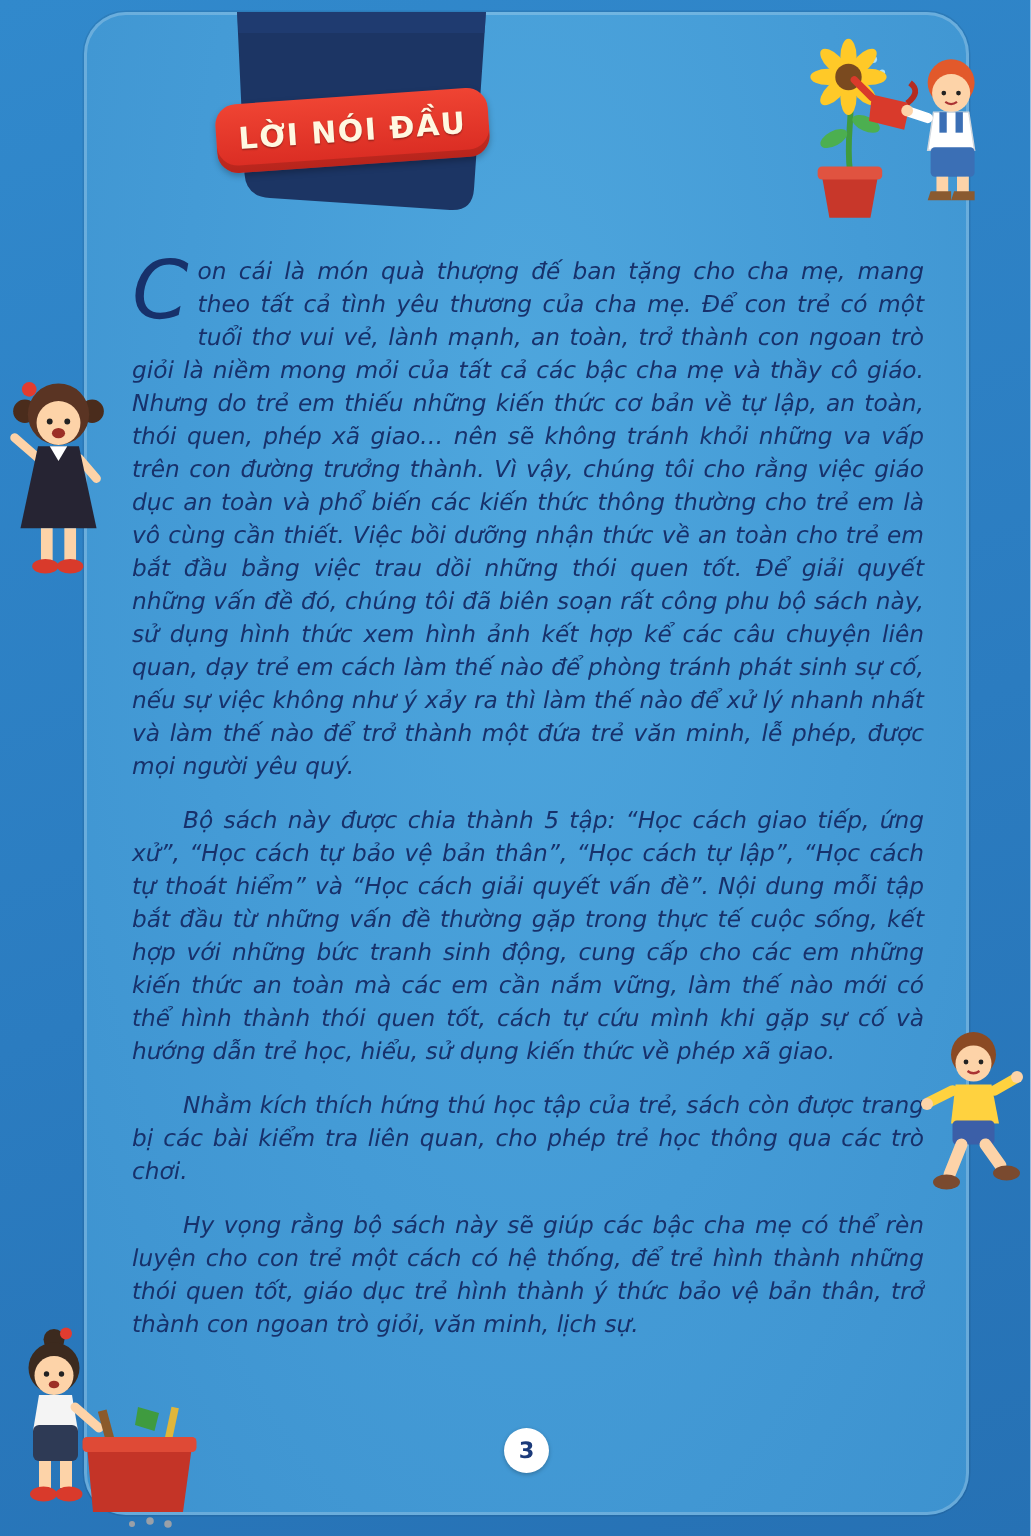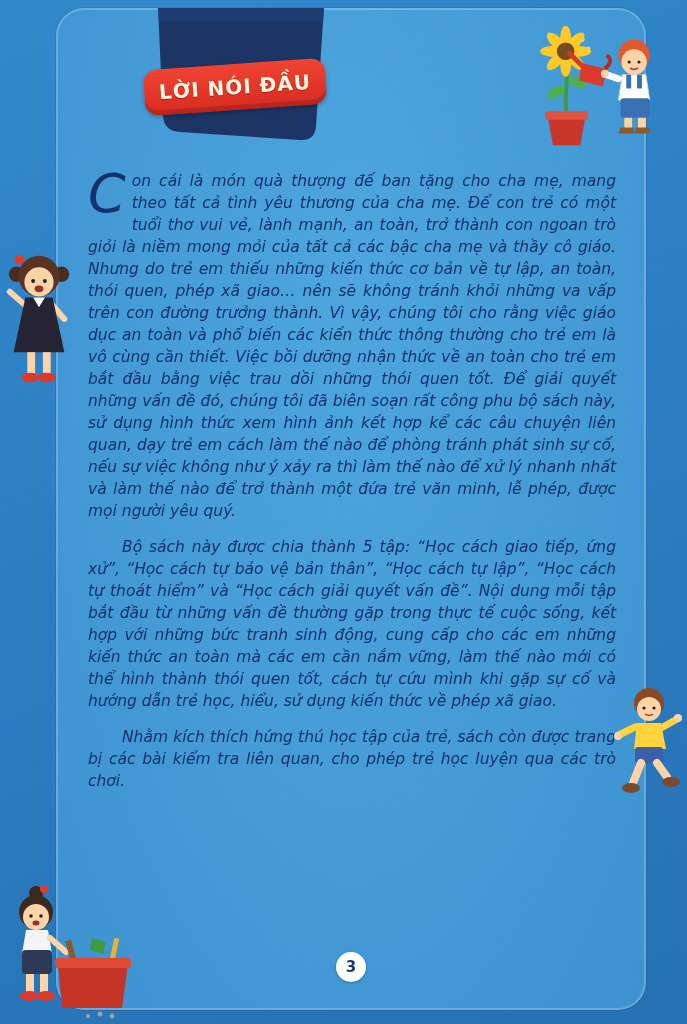--- a/index.html
+++ b/index.html
@@ -73,21 +73,22 @@
 </head>
 <body>
 
 <div class="stage">
 
   <div class="panel">
 
     <div class="content">
       <p><span class="dropcap">C</span><span>on cái là món quà thượng đế ban tặng cho cha mẹ, mang theo tất cả tình yêu thương của cha mẹ. Để con trẻ có một tuổi thơ vui vẻ, lành mạnh, an toàn, trở thành con ngoan trò giỏi là niềm mong mỏi của tất cả các bậc cha mẹ và thầy cô giáo. Nhưng do trẻ em thiếu những kiến thức cơ bản về tự lập, an toàn, thói quen, phép xã giao… nên sẽ không tránh khỏi những va vấp trên con đường trưởng thành. Vì vậy, chúng tôi cho rằng việc giáo dục an toàn và phổ biến các kiến thức thông thường cho trẻ em là vô cùng cần thiết. Việc bồi dưỡng nhận thức về an toàn cho trẻ em bắt đầu bằng việc trau dồi những thói quen tốt. Để giải quyết những vấn đề đó, chúng tôi đã biên soạn rất công phu bộ sách này, sử dụng hình thức xem hình ảnh kết hợp kể các câu chuyện liên quan, dạy trẻ em cách làm thế nào để phòng tránh phát sinh sự cố, nếu sự việc không như ý xảy ra thì làm thế nào để xử lý nhanh nhất và làm thế nào để trở thành một đứa trẻ văn minh, lễ phép, được mọi người yêu quý.</span></p>
       <p class="indent">Bộ sách này được chia thành 5 tập: “Học cách giao tiếp, ứng xử”, “Học cách tự bảo vệ bản thân”, “Học cách tự lập”, “Học cách tự thoát hiểm” và “Học cách giải quyết vấn đề”. Nội dung mỗi tập bắt đầu từ những vấn đề thường gặp trong thực tế cuộc sống, kết hợp với những bức tranh sinh động, cung cấp cho các em những kiến thức an toàn mà các em cần nắm vững, làm thế nào mới có thể hình thành thói quen tốt, cách tự cứu mình khi gặp sự cố và hướng dẫn trẻ học, hiểu, sử dụng kiến thức về phép xã giao.</p>
-      <p class="indent">Nhằm kích thích hứng thú học tập của trẻ, sách còn được trang bị các bài kiểm tra liên quan, cho phép trẻ học luyện qua các trò chơi.</p>
+      <p class="indent">Nhằm kích thích hứng thú học tập của trẻ, sách còn được trang bị các bài kiểm tra liên quan, cho phép trẻ học thông qua các trò chơi.</p>
+      <p class="indent">Hy vọng rằng bộ sách này sẽ giúp các bậc cha mẹ có thể rèn luyện cho con trẻ một cách có hệ thống, để trẻ hình thành những thói quen tốt, giáo dục trẻ hình thành ý thức bảo vệ bản thân, trở thành con ngoan trò giỏi, văn minh, lịch sự.</p>
     </div>
 
     <div class="page-badge">
       <span>3</span>
     </div>
   </div>
 
   <div class="header-wrap">
     <svg width="182" height="145" viewBox="0 0 182 145">
       <path d="M8,0 L174,0 L166,118 Q165,133 150,132 L30,124 Q14,123 13,108 Z" fill="#1C3564"></path>

